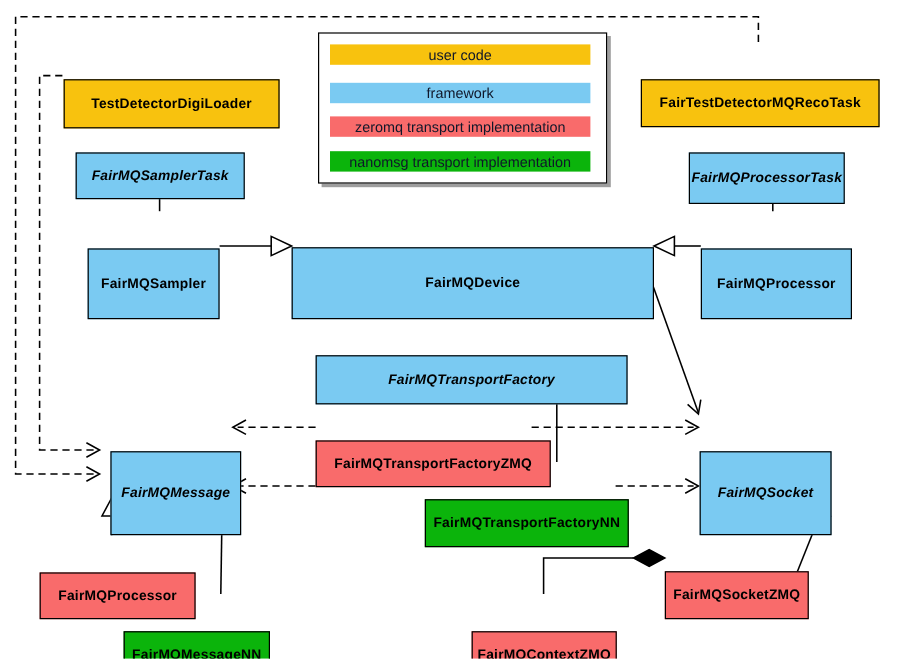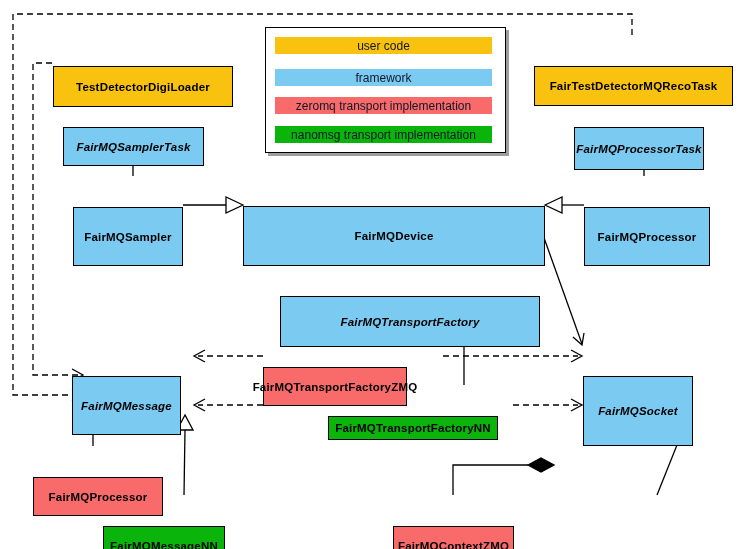--- a/index.html
+++ b/index.html
@@ -150,22 +150,23 @@
     <div class="legend-item nn" style="top:98px">nanomsg transport implementation</div>
   </div>
 
   <div class="node user" style="left:53px;top:35px;width:180px;height:41px">TestDetectorDigiLoader</div>
   <div class="node user" style="left:534px;top:35px;width:199px;height:40px">FairTestDetectorMQRecoTask</div>
   <div class="node framework abstract" style="left:63px;top:96px;width:141px;height:39px">FairMQSamplerTask</div>
   <div class="node framework abstract" style="left:574px;top:96px;width:130px;height:43px">FairMQProcessorTask</div>
   <div class="node framework" style="left:73px;top:176px;width:110px;height:59px">FairMQSampler</div>
   <div class="node framework" style="left:243px;top:175px;width:302px;height:60px">FairMQDevice</div>
   <div class="node framework" style="left:584px;top:176px;width:126px;height:59px">FairMQProcessor</div>
-  <div class="node framework abstract" style="left:280px;top:265px;width:260px;height:51px">FairMQTransportFactory</div>
-  <div class="node zmq" style="left:263px;top:336px;width:144px;height:39px">FairMQTransportFactoryZMQ</div>
-  <div class="node nn" style="left:328px;top:385px;width:170px;height:24px">FairMQTransportFactoryNN</div>
-  <div class="node framework abstract" style="left:72px;top:345px;width:109px;height:59px">FairMQMessage</div>
+  <div class="node framework abstract" style="left:263px;top:265px;width:260px;height:41px">FairMQTransportFactory</div>
+  <div class="node zmq" style="left:263px;top:336px;width:196px;height:39px">FairMQTransportFactoryZMQ</div>
+  <div class="node nn" style="left:354px;top:385px;width:170px;height:40px">FairMQTransportFactoryNN</div>
+  <div class="node framework abstract" style="left:92px;top:345px;width:109px;height:70px">FairMQMessage</div>
   <div class="node framework abstract" style="left:583px;top:345px;width:110px;height:70px">FairMQSocket</div>
   <div class="node zmq" style="left:33px;top:446px;width:130px;height:39px">FairMQProcessor</div>
   <div class="node nn" style="left:103px;top:495px;width:122px;height:40px">FairMQMessageNN</div>
+  <div class="node zmq" style="left:554px;top:445px;width:120px;height:40px">FairMQSocketZMQ</div>
   <div class="node zmq" style="left:393px;top:495px;width:121px;height:40px">FairMQContextZMQ</div>
 
 </div>
 
 </body></html>

